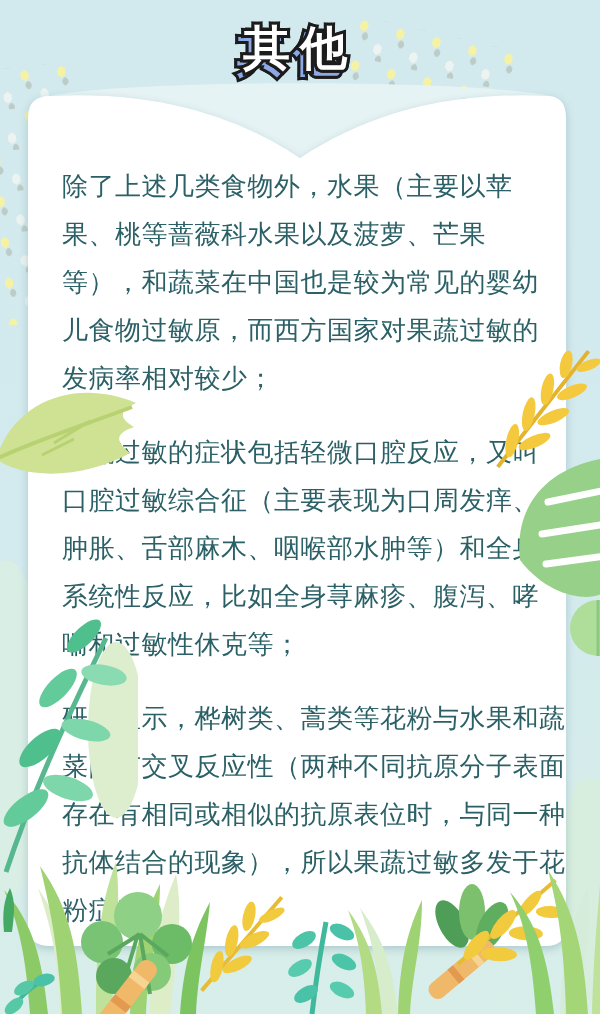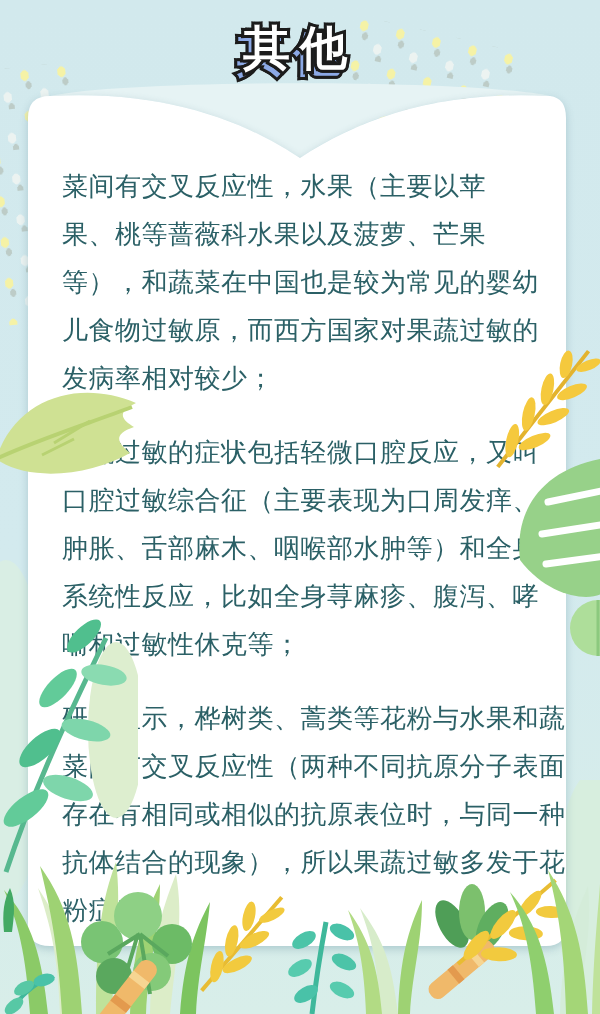--- a/index.html
+++ b/index.html
@@ -77,21 +77,21 @@
   <path d="M 50,96 C 160,90 240,118 300,158 C 360,118 440,90 550,96 C 470,79 130,79 50,96 Z" fill="#e6f3f4"></path>
   <path class="card-shadowed" d="M 28,118 Q 28,96 50,96
            C 160,90 240,118 300,158
            C 360,118 440,90 550,96
            Q 566,98 566,118
            L 566,926 Q 566,946 546,946
            L 50,946 Q 28,946 28,926 Z" fill="#ffffff"></path>
 </svg>
 
 <div class="body-text">
-    <div class="para">菜间有交叉反应性，水果（主要以苹
+    <div class="para">除了上述几类食物外，水果（主要以苹
 果、桃等蔷薇科水果以及菠萝、芒果
 等），和蔬菜在中国也是较为常见的婴幼
 儿食物过敏原，而西方国家对果蔬过敏的
 发病率相对较少；</div>
     <div class="para">果蔬过敏的症状包括轻微口腔反应，又叫
 口腔过敏综合征（主要表现为口周发痒、
 肿胀、舌部麻木、咽喉部水肿等）和全身
 系统性反应，比如全身荨麻疹、腹泻、哮
 喘和过敏性休克等；</div>
     <div class="para">研究显示，桦树类、蒿类等花粉与水果和蔬

